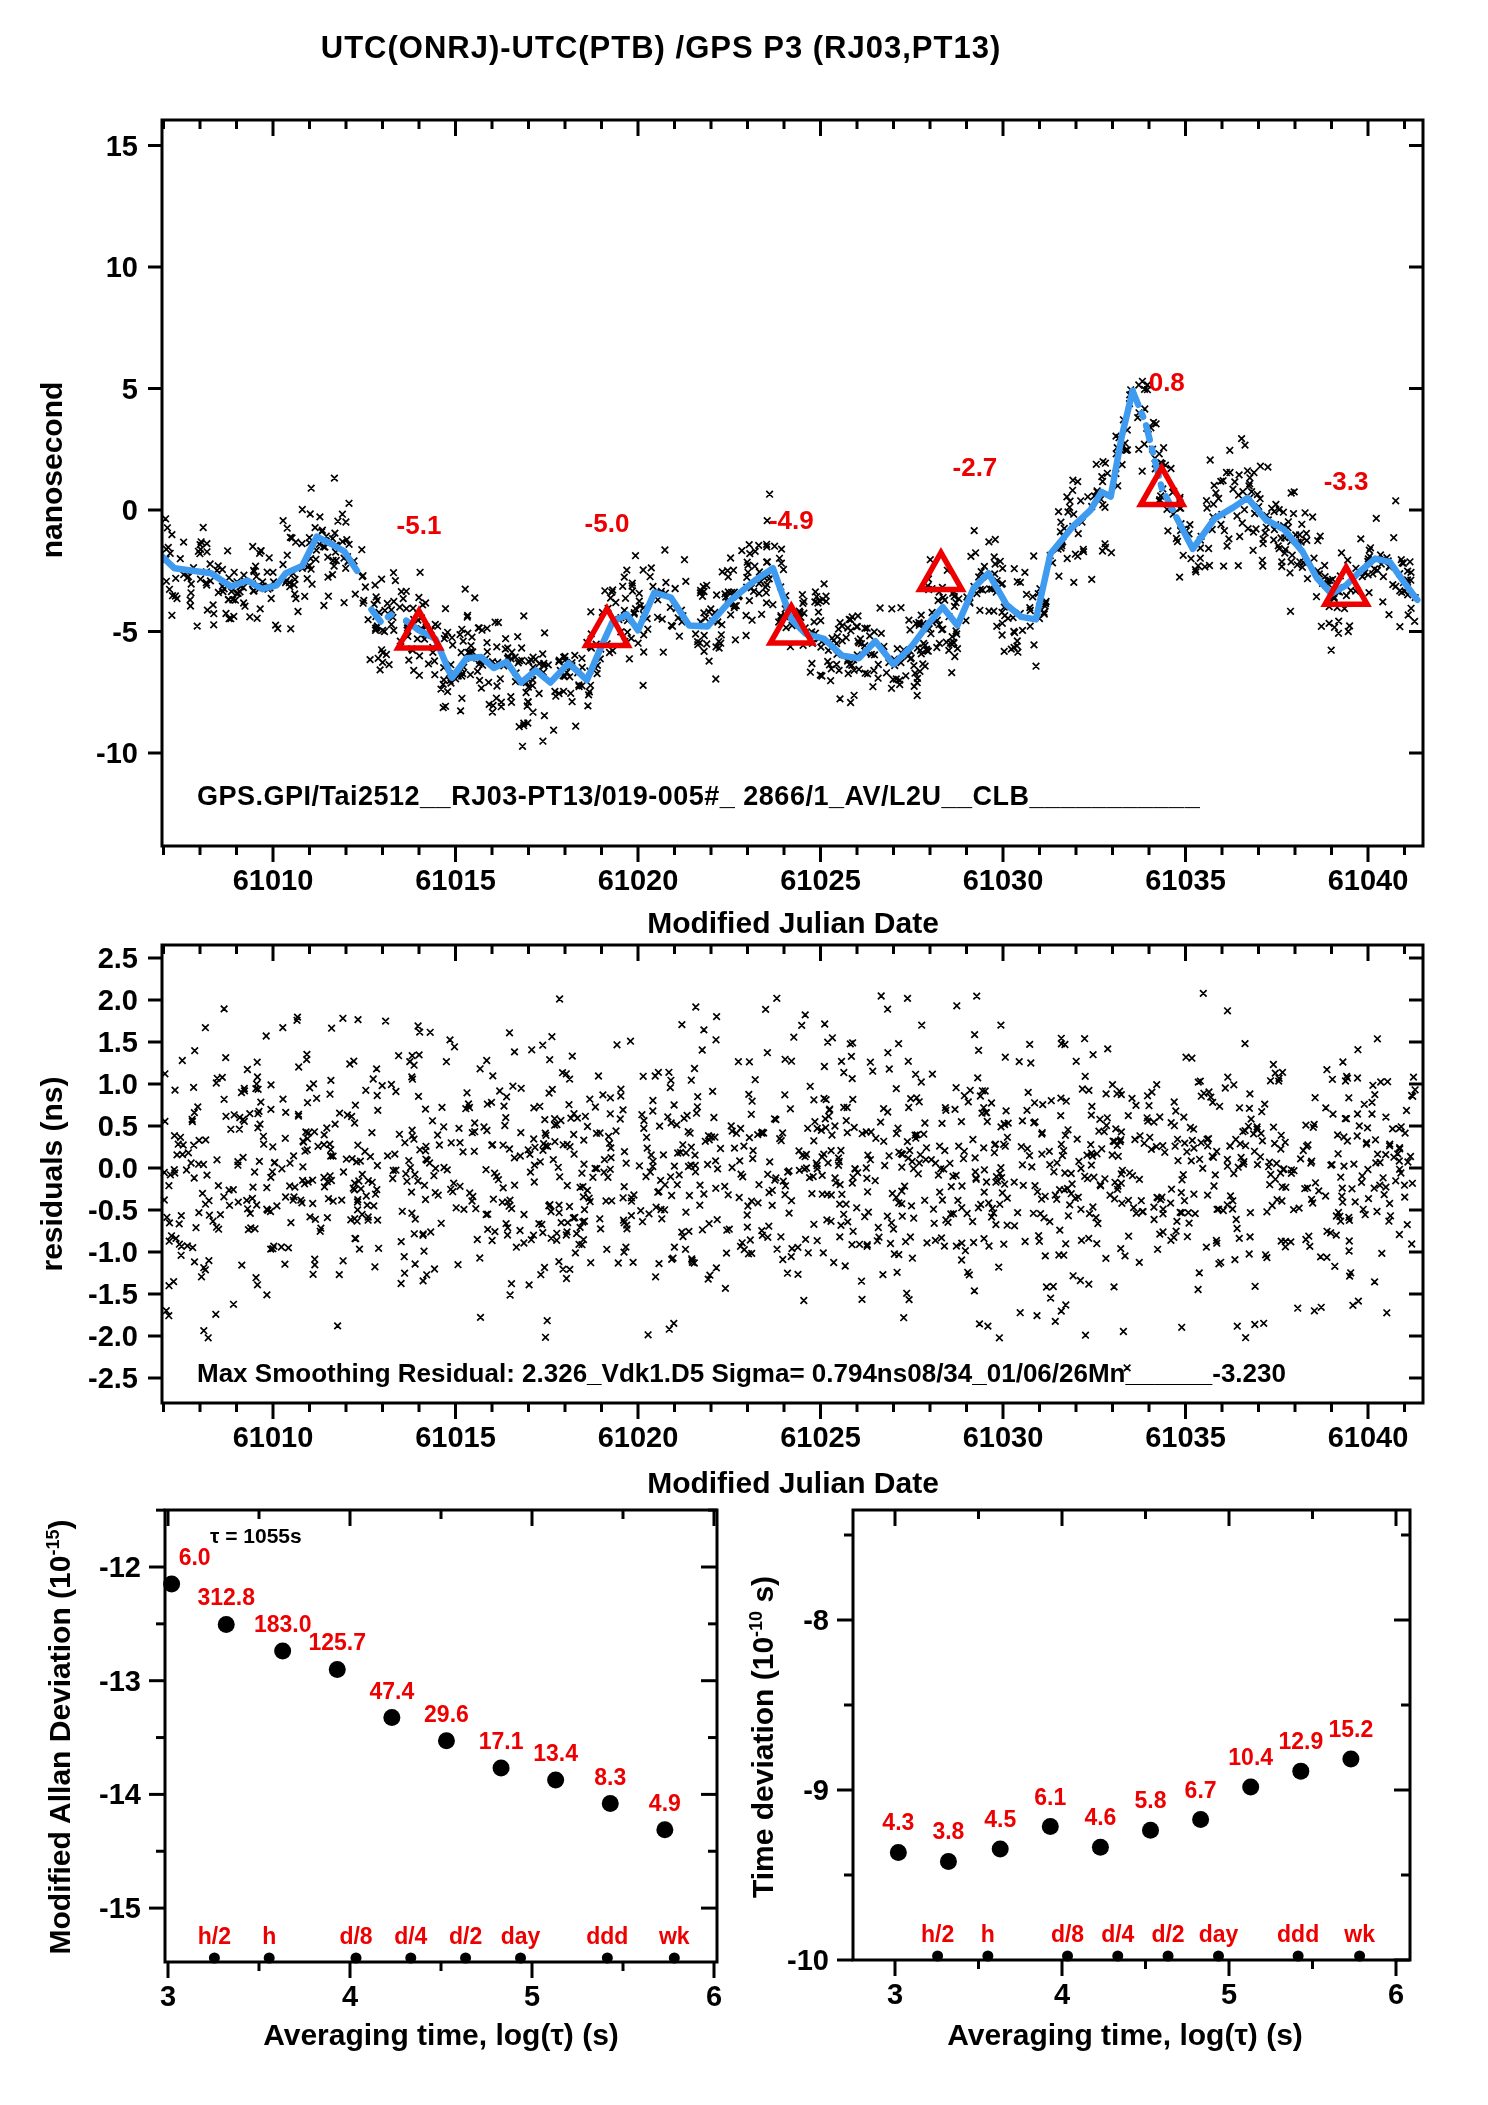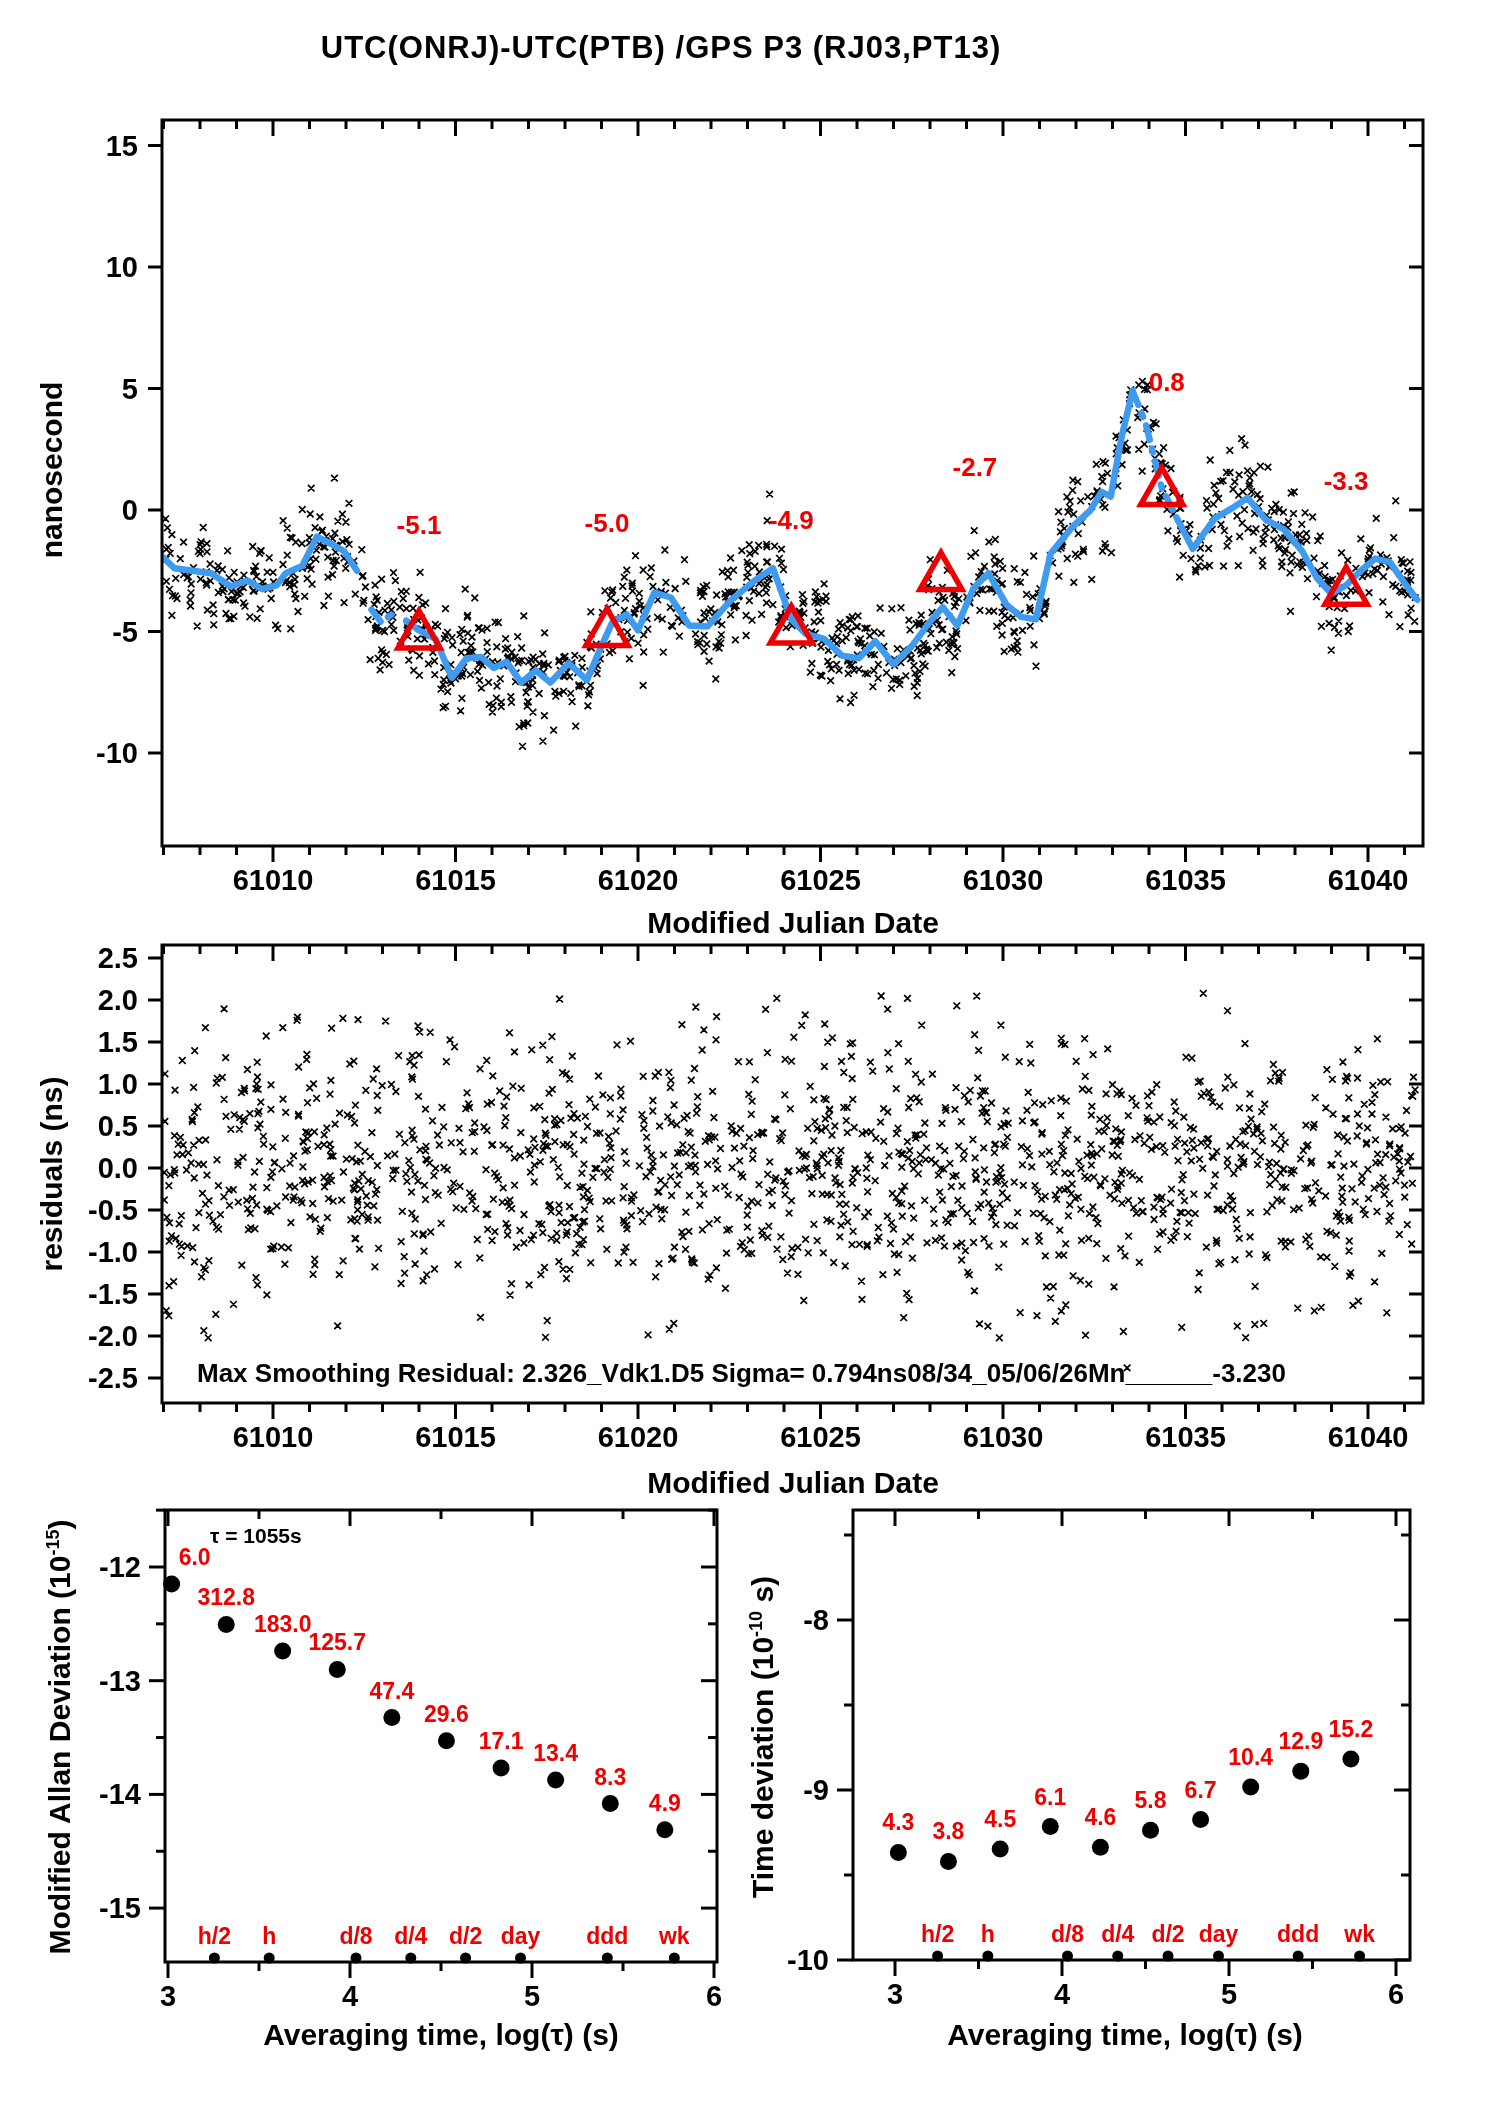--- a/index.html
+++ b/index.html
@@ -403,24 +403,25 @@
         <circle cx="1300.81" cy="1771.1299999999999" r="8.5" fill="#000000"></circle>
         <text x="1300.81" y="1749.1299999999999" font-size="23" text-anchor="middle" fill="#ee0000">12.9</text>
         <circle cx="1350.91" cy="1759.06" r="8.5" fill="#000000"></circle>
         <text x="1350.91" y="1737.06" font-size="23" text-anchor="middle" fill="#ee0000">15.2</text>
       </g>
     </svg>
 
   <div class="abs hcenter title" style="left:661px;top:30px;">UTC(ONRJ)-UTC(PTB)  /GPS  P3  (RJ03,PT13)</div>
 
   <div class="abs vlabel axlabel" style="left:52px;top:470px;">nanosecond</div>
+  <div class="abs ann-top" style="left:197px;top:781px;">GPS.GPI/Tai2512__RJ03-PT13/019-005#_  2866/1_AV/L2U__CLB___________</div>
   <div class="abs hcenter axlabel" style="left:793px;top:906px;">Modified Julian Date</div>
 
   <div class="abs vlabel axlabel" style="left:52px;top:1174px;">residuals (ns)</div>
-  <div class="abs ann-mid" style="left:197px;top:1358px;">Max Smoothing Residual: 2.326_Vdk1.D5  Sigma= 0.794ns08/34_05/06/26Mn______-3.230</div>
+  <div class="abs ann-mid" style="left:197px;top:1358px;">Max Smoothing Residual: 2.326_Vdk1.D5  Sigma= 0.794ns08/34_01/06/26Mn______-3.230</div>
   <div class="abs hcenter axlabel" style="left:793px;top:1466px;">Modified Julian Date</div>
 
   <div class="abs vlabel axlabel" style="left:60px;top:1737px;"><span>Modified Allan Deviation (10</span><sup>-15</sup><span>)</span></div>
   <div class="abs tau-note" style="left:210px;top:1524px;">τ = 1055s</div>
   <div class="abs hcenter axlabel" style="left:441px;top:2018px;">Averaging time, log(τ) (s)</div>
 
   <div class="abs vlabel axlabel" style="left:763px;top:1737px;"><span>Time deviation (10</span><sup>-10</sup><span> s)</span></div>
   <div class="abs hcenter axlabel" style="left:1125px;top:2018px;">Averaging time, log(τ) (s)</div>
 
 </div>

